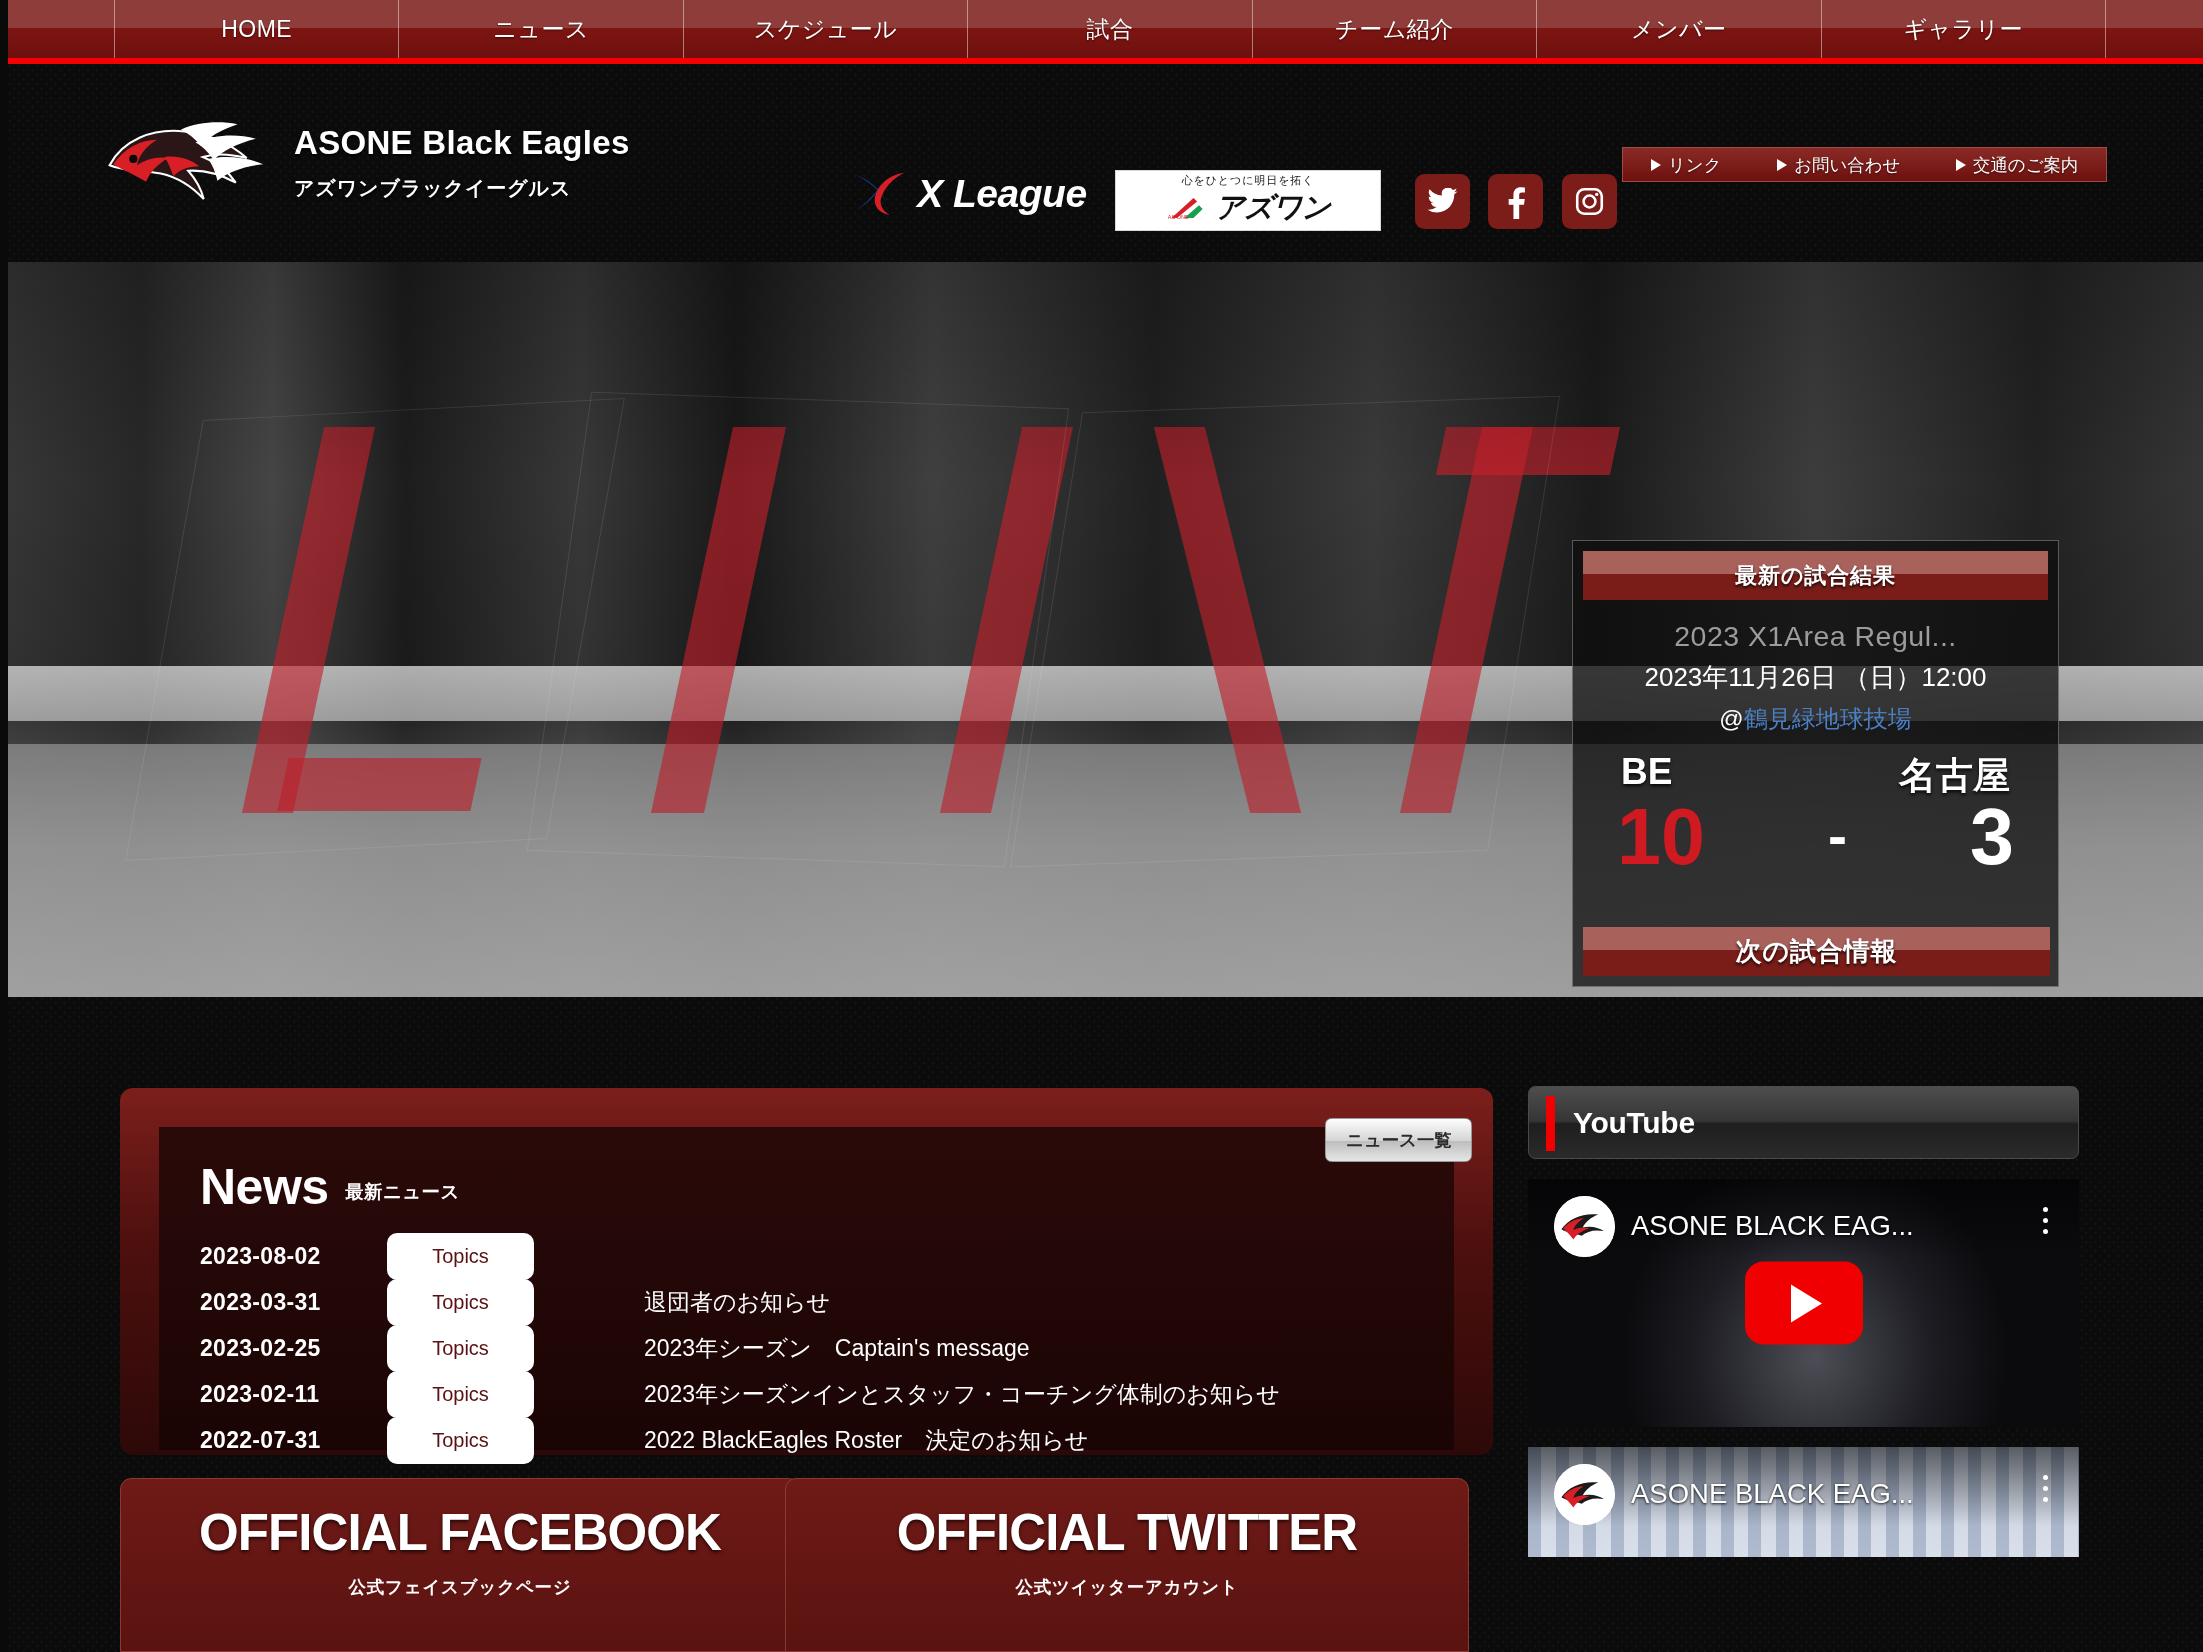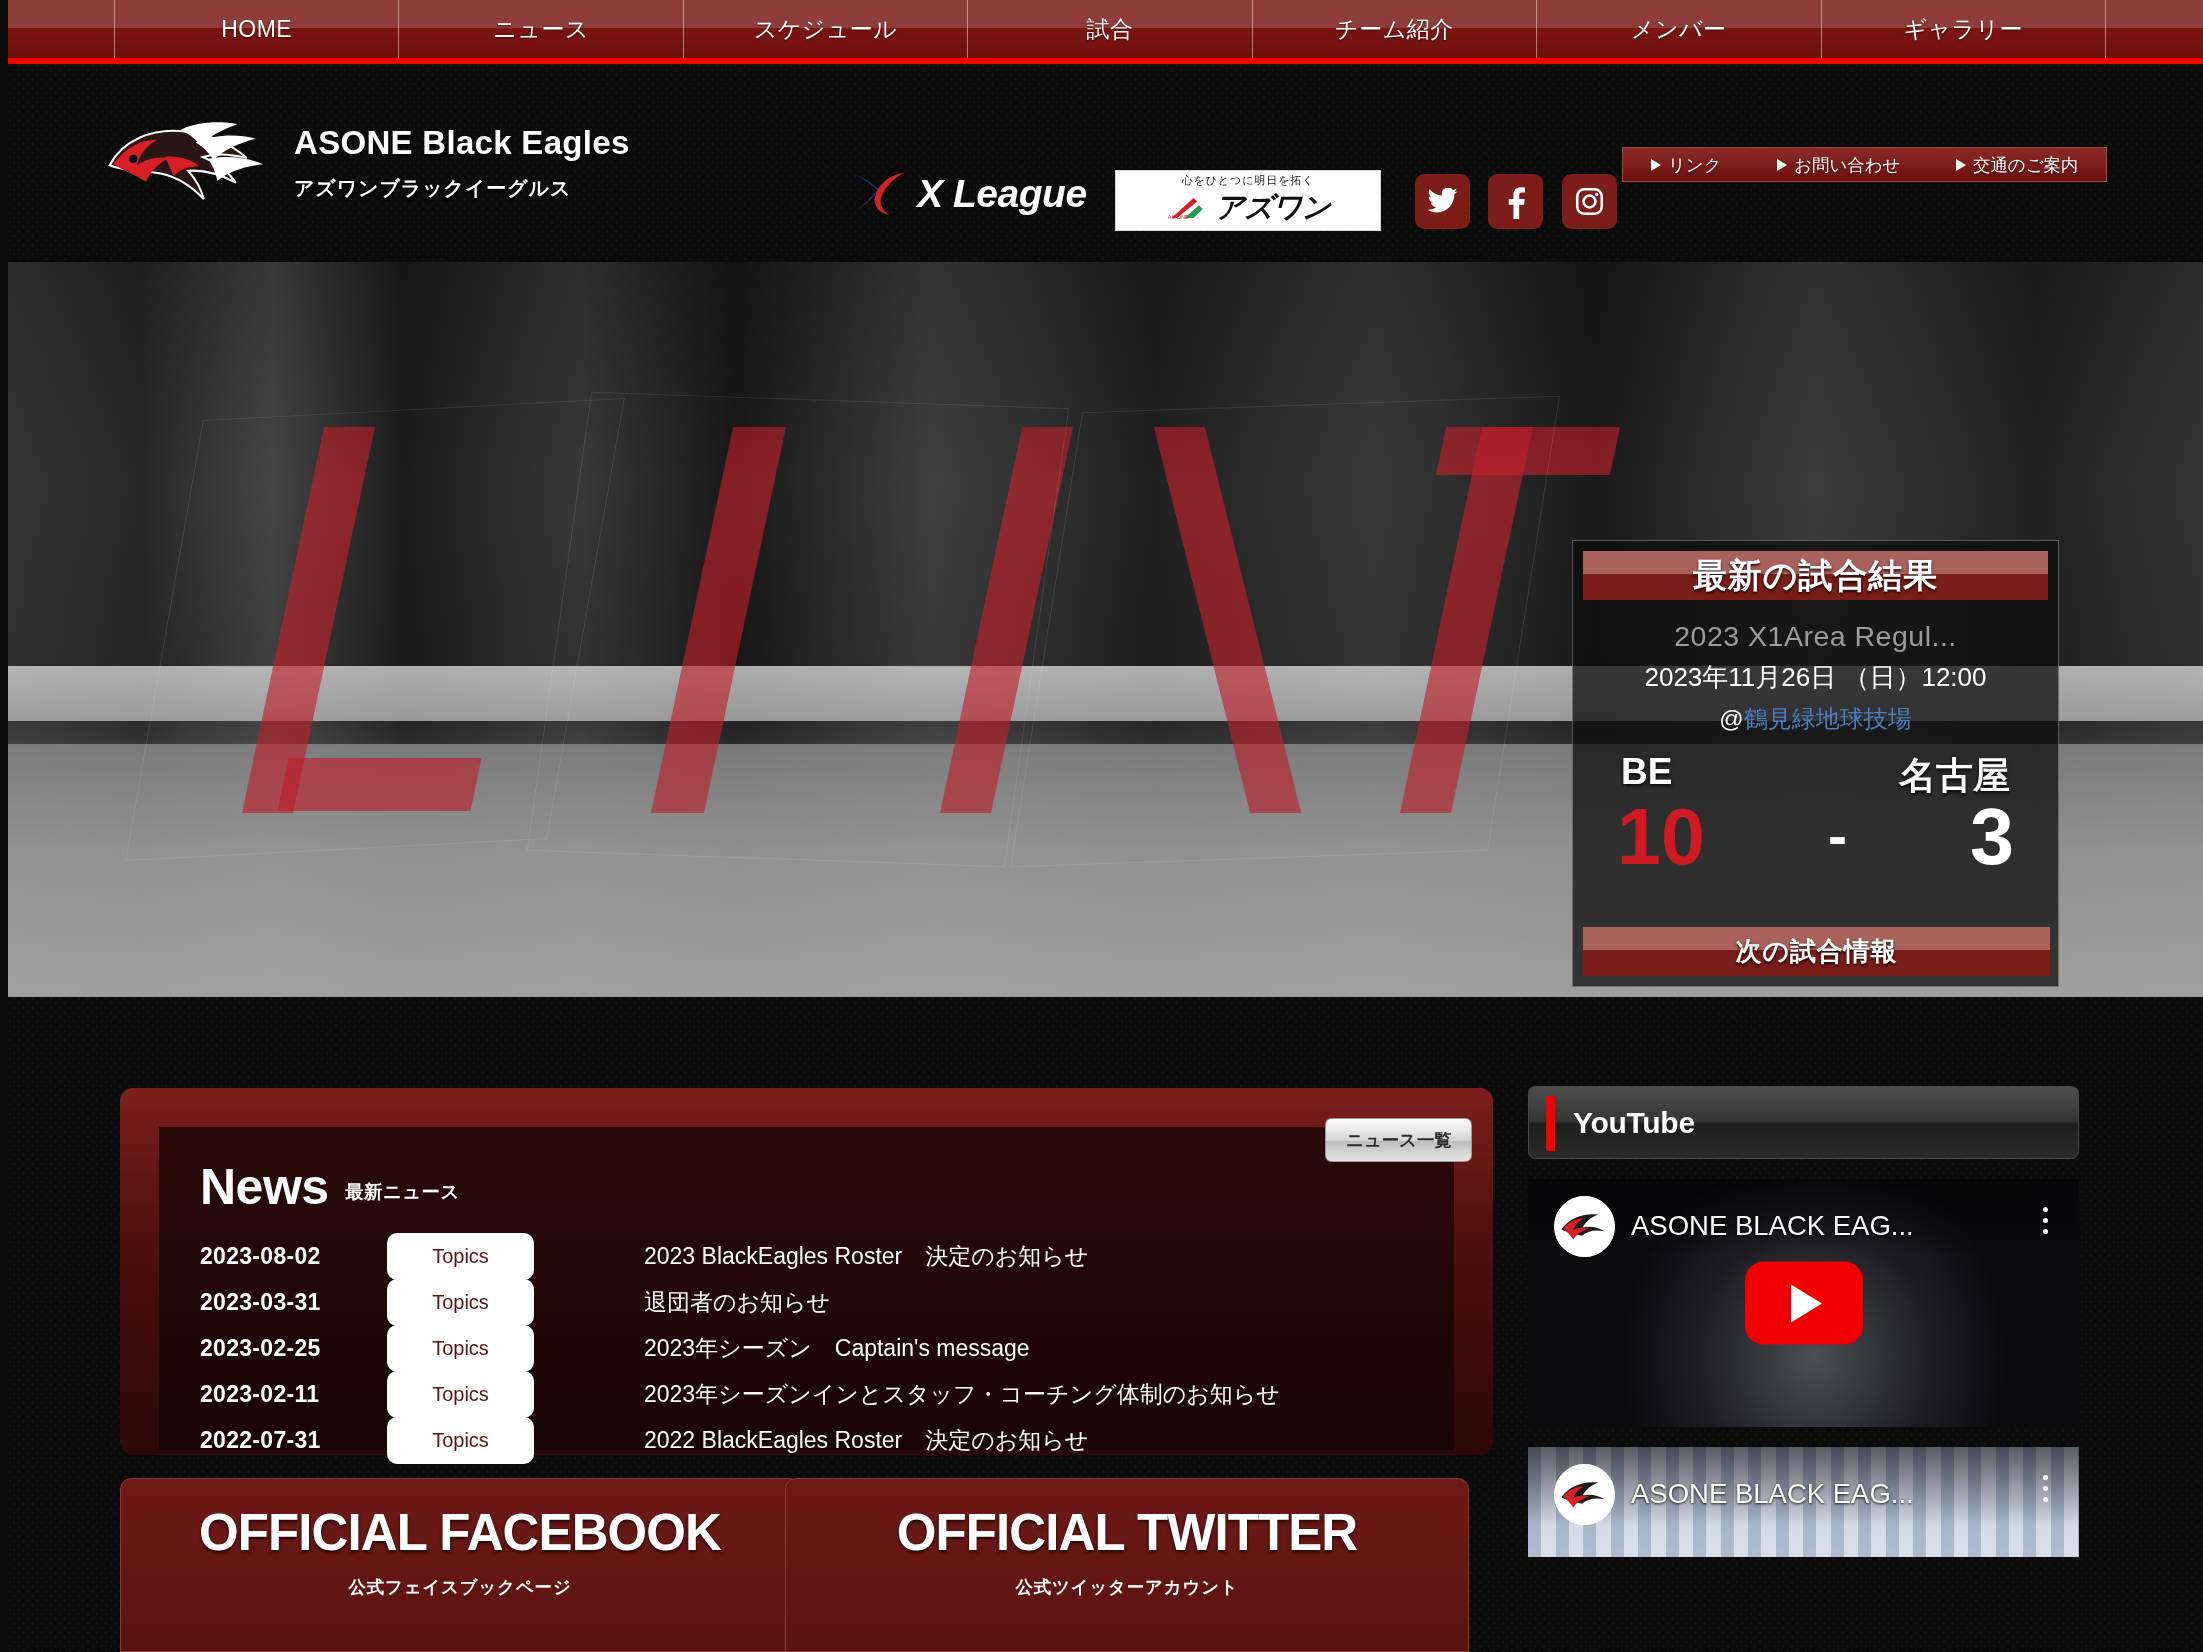--- a/index.html
+++ b/index.html
@@ -104,21 +104,21 @@
 
   
   #resultpanel {
     position:absolute; left:1564px; top:278px; width:487px; height:447px;
     background:rgba(14,14,14,.74); border:0.9px solid rgba(255,255,255,.30);
   }
   #resultpanel .bandhead {
     margin:10px; height:49px;
     background:linear-gradient(to bottom,#a9615c 0%,#a9615c 46%,#7a1d18 47%,#7a1d18 100%);
     display:flex; align-items:center; justify-content:center;
-    color:#fff; font-size:34px; font-weight:bold; letter-spacing:0.9px;
+    color:#fff; font-size:22px; font-weight:bold; letter-spacing:0.9px;
     text-shadow:0 1.8px 2.8px rgba(0,0,0,.8);
   }
   #rp-league { text-align:center; color:#9c9c9c; font-size:28.5px; margin-top:20px; letter-spacing:0.5px; }
   #rp-date   { text-align:center; color:#fff;    font-size:26px; margin-top:7.3px; }
   #rp-venue  { text-align:center; font-size:24px; margin-top:7.3px; color:#fff; }
   #rp-venue .vlink { color:#4b7fc4; cursor:pointer; }
   #rp-teams { display:flex; justify-content:space-between; padding:16.5px 48px 0 48px; }
   #rp-teams div { color:#fff; font-size:37px; font-weight:bold; text-shadow:0 1.8px 3.7px rgba(0,0,0,.9); }
   #rp-score { display:flex; align-items:center; justify-content:space-between; padding:0 44px; margin-top:-3.7px; }
   #rp-score .home { color:#d01a22; font-size:79px; font-weight:bold; line-height:1; }
@@ -356,21 +356,20 @@
         <div id="newshead">
           <span class="h-en">News</span>
           <span class="h-ja">最新ニュース</span>
           <a id="newslistbtn">ニュース一覧</a>
         </div>
 
         <div id="newsrows">
           <div class="newsrow">
             <span class="nr-date">2023-08-02</span>
             <span class="nr-cat">Topics</span>
-            <span class="nr-title">2023 BlackEagles Roster　決定のお知らせ</span>
           </div>
           <div class="newsrow">
             <span class="nr-date">2023-03-31</span>
             <span class="nr-cat">Topics</span>
             <span class="nr-title">退団者のお知らせ</span>
           </div>
           <div class="newsrow">
             <span class="nr-date">2023-02-25</span>
             <span class="nr-cat">Topics</span>
             <span class="nr-title">2023年シーズン　Captain's message</span>

